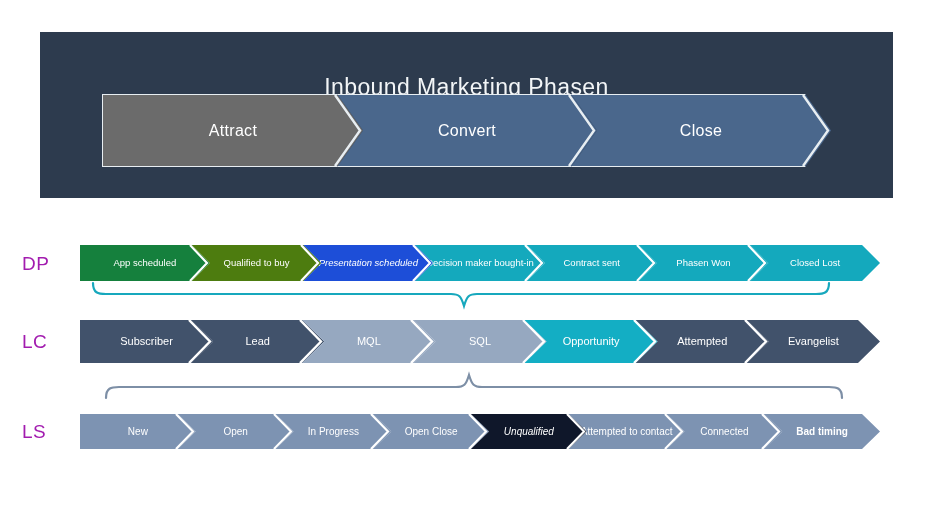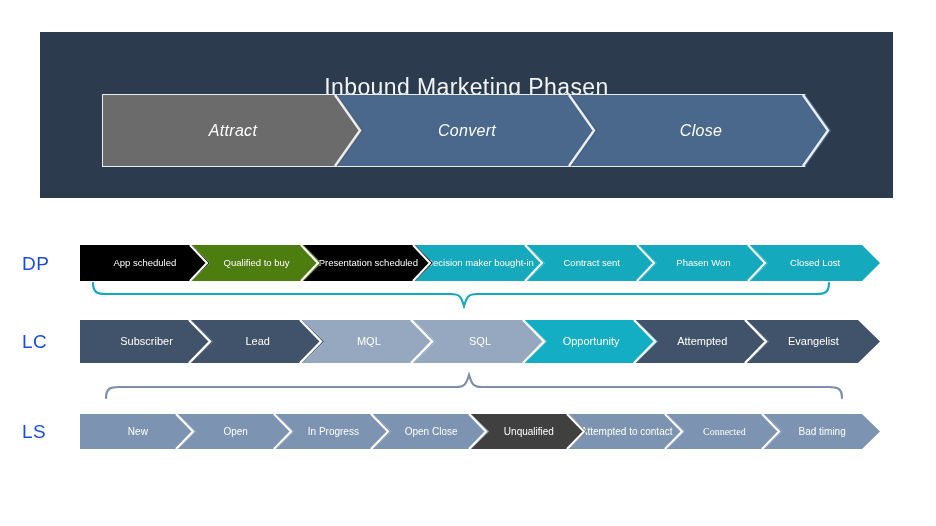--- a/index.html
+++ b/index.html
@@ -72,37 +72,36 @@
     pointer-events: none;
   }
   .chev .divider svg { display: block; width: 100%; height: 100%; }
 
   
   .phase-strip {
     left: 102px;
     top: 94px;
     width: 729px;
     height: 73px;
-    font-style: italic;
   }
   .phase-strip .chev {
     font-size: 16px;
     font-weight: 300;
     letter-spacing: .3px;
     border-top: 1.5px solid #e8eef2;
     border-bottom: 1.5px solid #e8eef2;
   }
   .phase-strip .chev:first-child { border-left: 1.5px solid #e8eef2; }
 
   
   .row-label {
     position: absolute;
     left: 22px;
     width: 52px;
-    color: #1d4ed8;
+    color: #a21caf;
     font-size: 19px;
     font-weight: 400;
     letter-spacing: .5px;
   }
 
   
   .row-dp { left: 80px; top: 245px; width: 800px; height: 36px; }
   .row-lc { left: 80px; top: 320px; width: 800px; height: 43px; }
   .row-ls { left: 80px; top: 414px; width: 800px; height: 35px; }
 
@@ -149,37 +148,37 @@
         </svg>
       </span>
     </div>
   </div>
 
 <div class="row-label" style="top:253px">DP</div>
 <div class="row-label" style="top:331px">LC</div>
 <div class="row-label" style="top:421px">LS</div>
 
 <div class="chev-strip row-dp" id="row-dp">
-    <div class="chev" style="background: #000000; clip-path: polygon(0px 0px, calc(100% - 18px) 0px, 100% 50%, calc(100% - 18px) 100%, 0px 100%);">
+    <div class="chev" style="background: #15803d; clip-path: polygon(0px 0px, calc(100% - 18px) 0px, 100% 50%, calc(100% - 18px) 100%, 0px 100%);">
       <span class="lbl">App scheduled</span>
       <span class="divider" style="width: 22px;">
         <svg viewBox="0 0 22 100" preserveAspectRatio="none">
           <path d="M2,0 L19,50 L2,100" fill="none" stroke="#ffffff" stroke-width="2.2" vector-effect="non-scaling-stroke"></path>
         </svg>
       </span>
     </div>
     <div class="chev" style="background: #4d7c0f; clip-path: polygon(0px 0px, calc(100% - 18px) 0px, 100% 50%, calc(100% - 18px) 100%, 0px 100%, 18px 50%); margin-left: -18px;">
       <span class="lbl">Qualified to buy</span>
       <span class="divider" style="width: 22px;">
         <svg viewBox="0 0 22 100" preserveAspectRatio="none">
           <path d="M2,0 L19,50 L2,100" fill="none" stroke="#ffffff" stroke-width="2.2" vector-effect="non-scaling-stroke"></path>
         </svg>
       </span>
     </div>
-    <div class="chev" style="background: #000000; clip-path: polygon(0px 0px, calc(100% - 18px) 0px, 100% 50%, calc(100% - 18px) 100%, 0px 100%, 18px 50%); margin-left: -18px;">
+    <div class="chev" style="background: #1d4ed8; clip-path: polygon(0px 0px, calc(100% - 18px) 0px, 100% 50%, calc(100% - 18px) 100%, 0px 100%, 18px 50%); margin-left: -18px; font-style: italic;">
       <span class="lbl">Presentation scheduled</span>
       <span class="divider" style="width: 22px;">
         <svg viewBox="0 0 22 100" preserveAspectRatio="none">
           <path d="M2,0 L19,50 L2,100" fill="none" stroke="#ffffff" stroke-width="2.2" vector-effect="non-scaling-stroke"></path>
         </svg>
       </span>
     </div>
     <div class="chev" style="background: rgb(20, 169, 189); clip-path: polygon(0px 0px, calc(100% - 18px) 0px, 100% 50%, calc(100% - 18px) 100%, 0px 100%, 18px 50%); margin-left: -18px;">
       <span class="lbl">Decision maker bought-in</span>
       <span class="divider" style="width: 22px;">
@@ -287,45 +286,45 @@
       </span>
     </div>
     <div class="chev" style="background: rgb(125, 147, 178); clip-path: polygon(0px 0px, calc(100% - 18px) 0px, 100% 50%, calc(100% - 18px) 100%, 0px 100%, 18px 50%); margin-left: -18px;">
       <span class="lbl">Open Close</span>
       <span class="divider" style="width: 22px;">
         <svg viewBox="0 0 22 100" preserveAspectRatio="none">
           <path d="M2,0 L19,50 L2,100" fill="none" stroke="#ffffff" stroke-width="2.2" vector-effect="non-scaling-stroke"></path>
         </svg>
       </span>
     </div>
-    <div class="chev" style="background: #404040; clip-path: polygon(0px 0px, calc(100% - 18px) 0px, 100% 50%, calc(100% - 18px) 100%, 0px 100%, 18px 50%); margin-left: -18px;">
+    <div class="chev" style="background: #0f172a; clip-path: polygon(0px 0px, calc(100% - 18px) 0px, 100% 50%, calc(100% - 18px) 100%, 0px 100%, 18px 50%); margin-left: -18px; font-style: italic;">
       <span class="lbl">Unqualified</span>
       <span class="divider" style="width: 22px;">
         <svg viewBox="0 0 22 100" preserveAspectRatio="none">
           <path d="M2,0 L19,50 L2,100" fill="none" stroke="#ffffff" stroke-width="2.2" vector-effect="non-scaling-stroke"></path>
         </svg>
       </span>
     </div>
     <div class="chev" style="background: rgb(125, 147, 178); clip-path: polygon(0px 0px, calc(100% - 18px) 0px, 100% 50%, calc(100% - 18px) 100%, 0px 100%, 18px 50%); margin-left: -18px;">
       <span class="lbl">Attempted to contact</span>
       <span class="divider" style="width: 22px;">
         <svg viewBox="0 0 22 100" preserveAspectRatio="none">
           <path d="M2,0 L19,50 L2,100" fill="none" stroke="#ffffff" stroke-width="2.2" vector-effect="non-scaling-stroke"></path>
         </svg>
       </span>
     </div>
-    <div class="chev" style="background: rgb(125, 147, 178); clip-path: polygon(0px 0px, calc(100% - 18px) 0px, 100% 50%, calc(100% - 18px) 100%, 0px 100%, 18px 50%); margin-left: -18px; font-family: Liberation Serif, serif;">
+    <div class="chev" style="background: rgb(125, 147, 178); clip-path: polygon(0px 0px, calc(100% - 18px) 0px, 100% 50%, calc(100% - 18px) 100%, 0px 100%, 18px 50%); margin-left: -18px;">
       <span class="lbl">Connected</span>
       <span class="divider" style="width: 22px;">
         <svg viewBox="0 0 22 100" preserveAspectRatio="none">
           <path d="M2,0 L19,50 L2,100" fill="none" stroke="#ffffff" stroke-width="2.2" vector-effect="non-scaling-stroke"></path>
         </svg>
       </span>
     </div>
-    <div class="chev" style="background: rgb(125, 147, 178); clip-path: polygon(0px 0px, calc(100% - 18px) 0px, 100% 50%, calc(100% - 18px) 100%, 0px 100%, 18px 50%); margin-left: -18px;">
+    <div class="chev" style="background: rgb(125, 147, 178); clip-path: polygon(0px 0px, calc(100% - 18px) 0px, 100% 50%, calc(100% - 18px) 100%, 0px 100%, 18px 50%); margin-left: -18px; font-weight: bold;">
       <span class="lbl">Bad timing</span>
     </div>
   </div>
 
 <div class="brace" style="left:90px; top:281px;">
   <svg width="742" height="30" viewBox="0 0 742 30">
     <path id="brace-down" d="M3,2 C3,12 8,13 16,13 L361,13 C369,13 371,15 374,25 C377,15 379,13 387,13 L726,13 C734,13 739,12 739,2" fill="none" stroke="#17a8bd" stroke-width="2.2" stroke-linecap="round"></path>
   </svg>
 </div>
 

